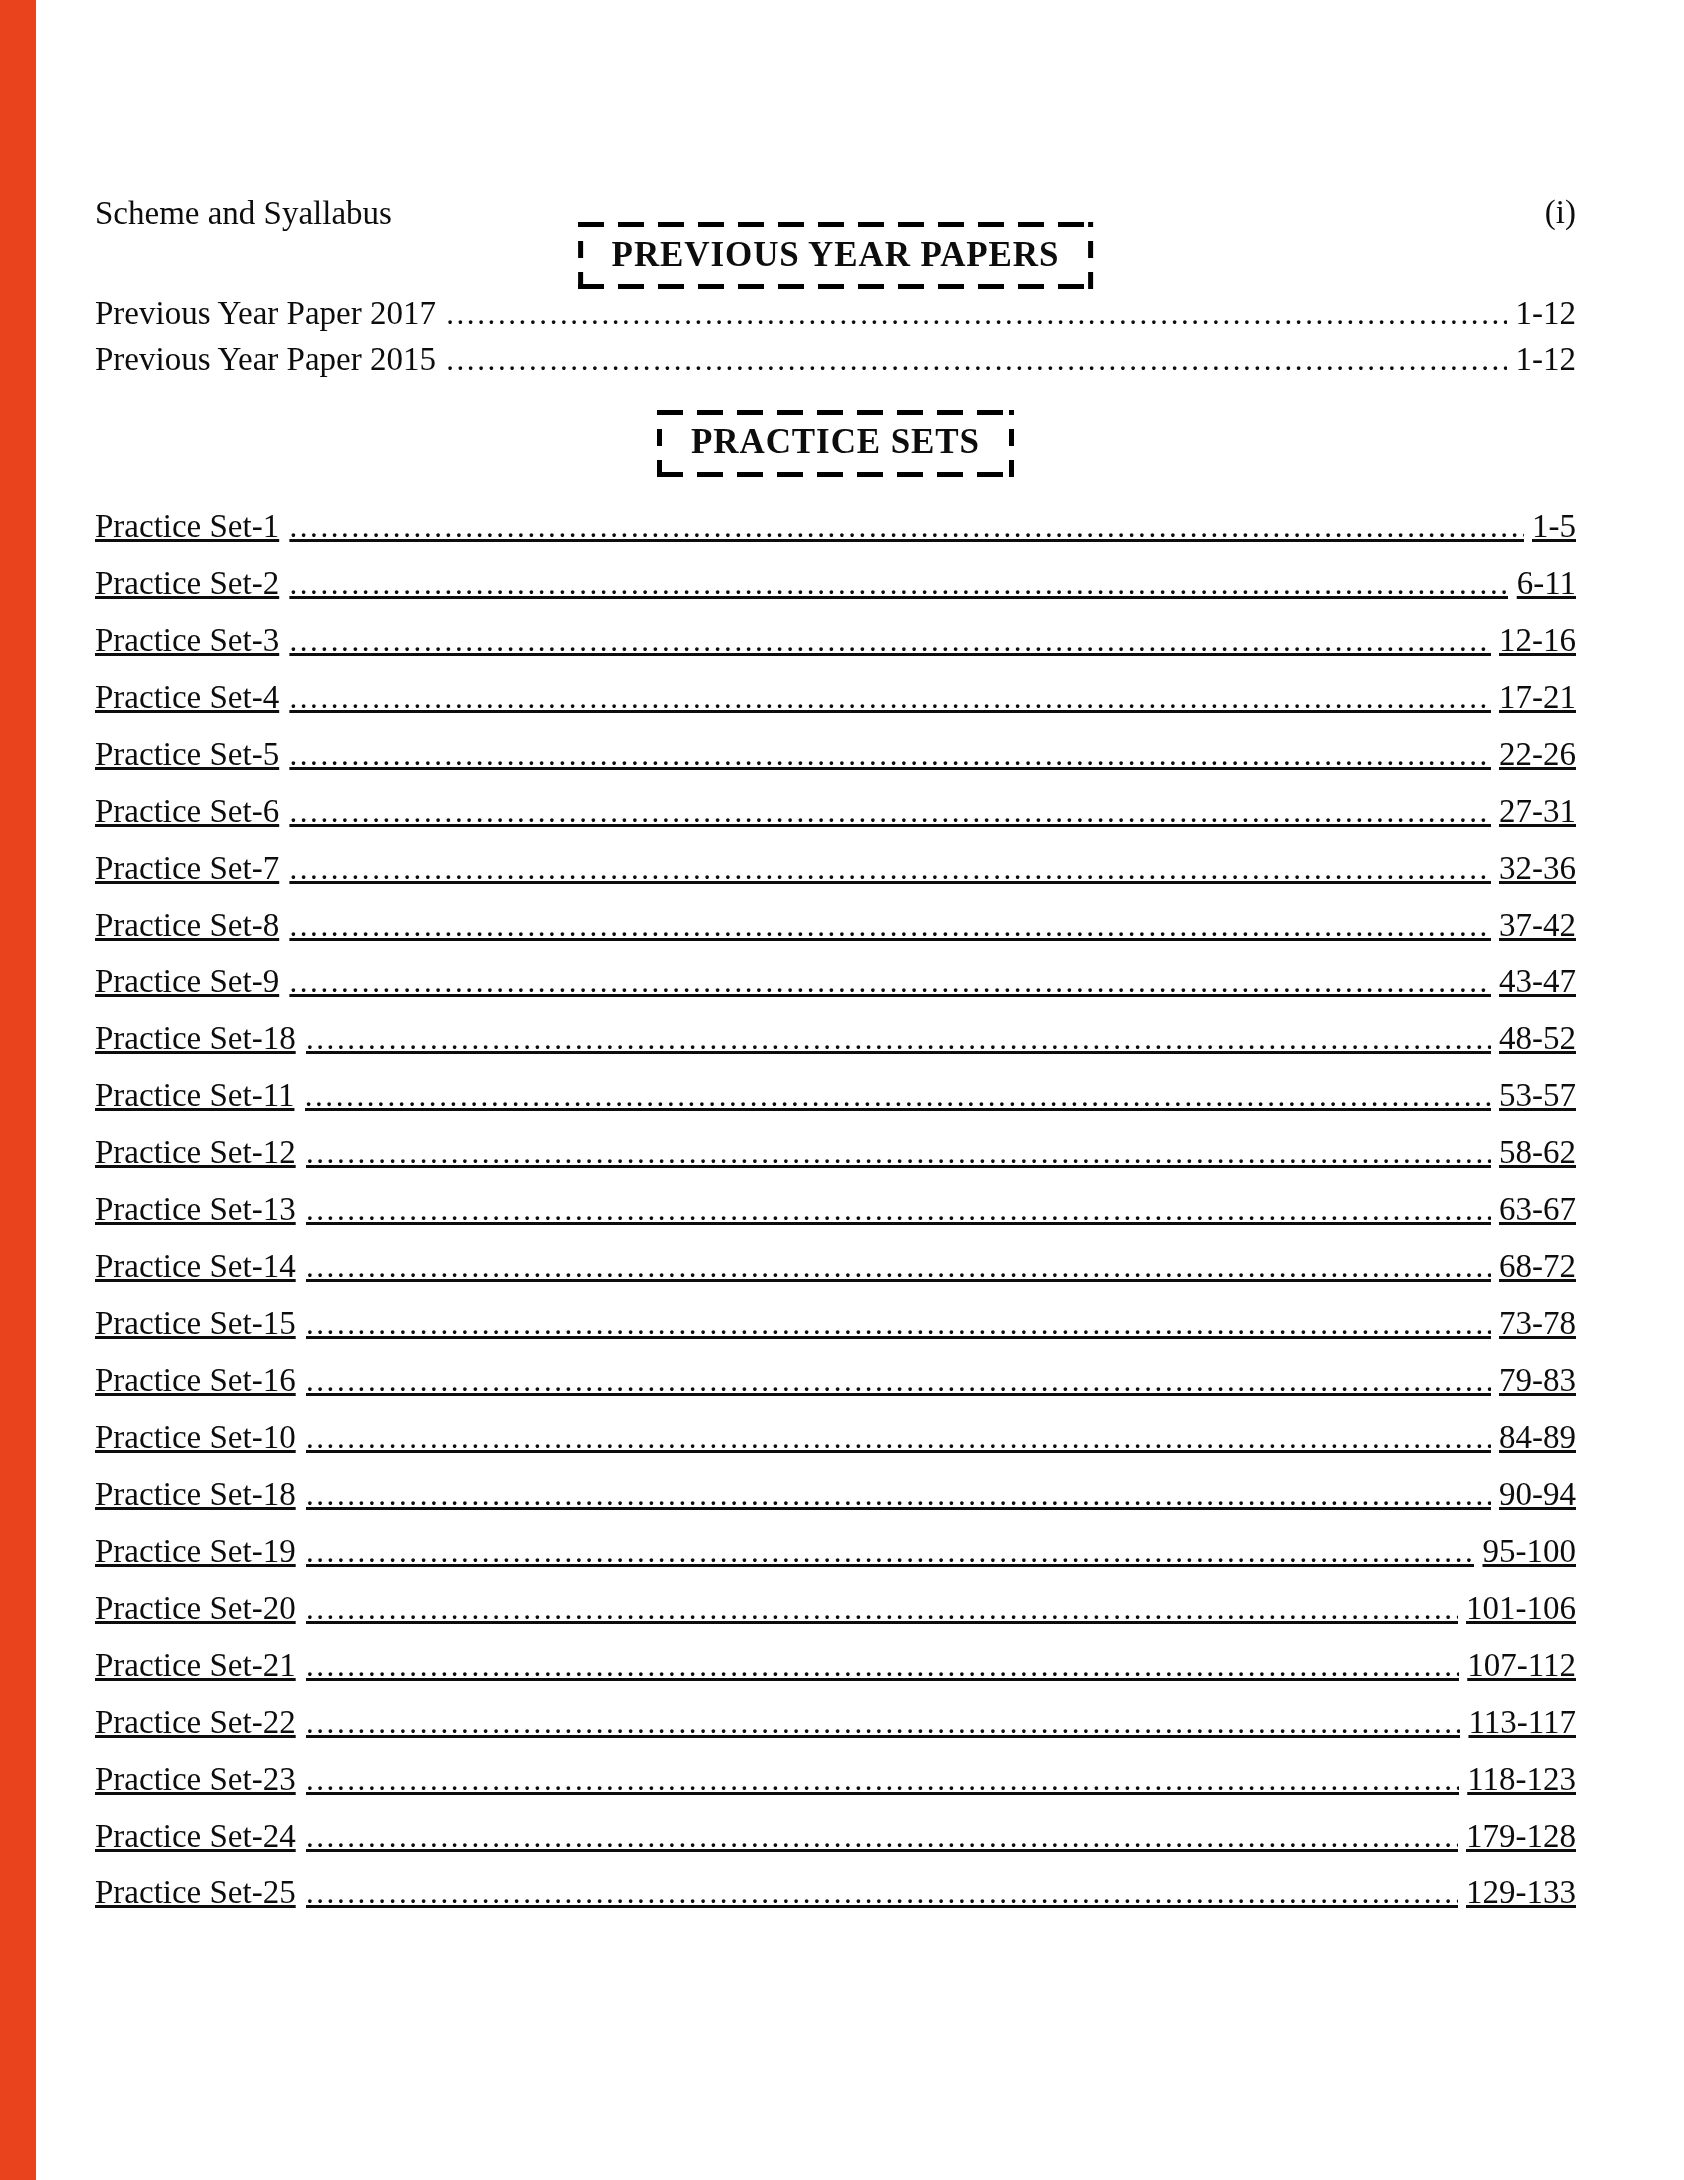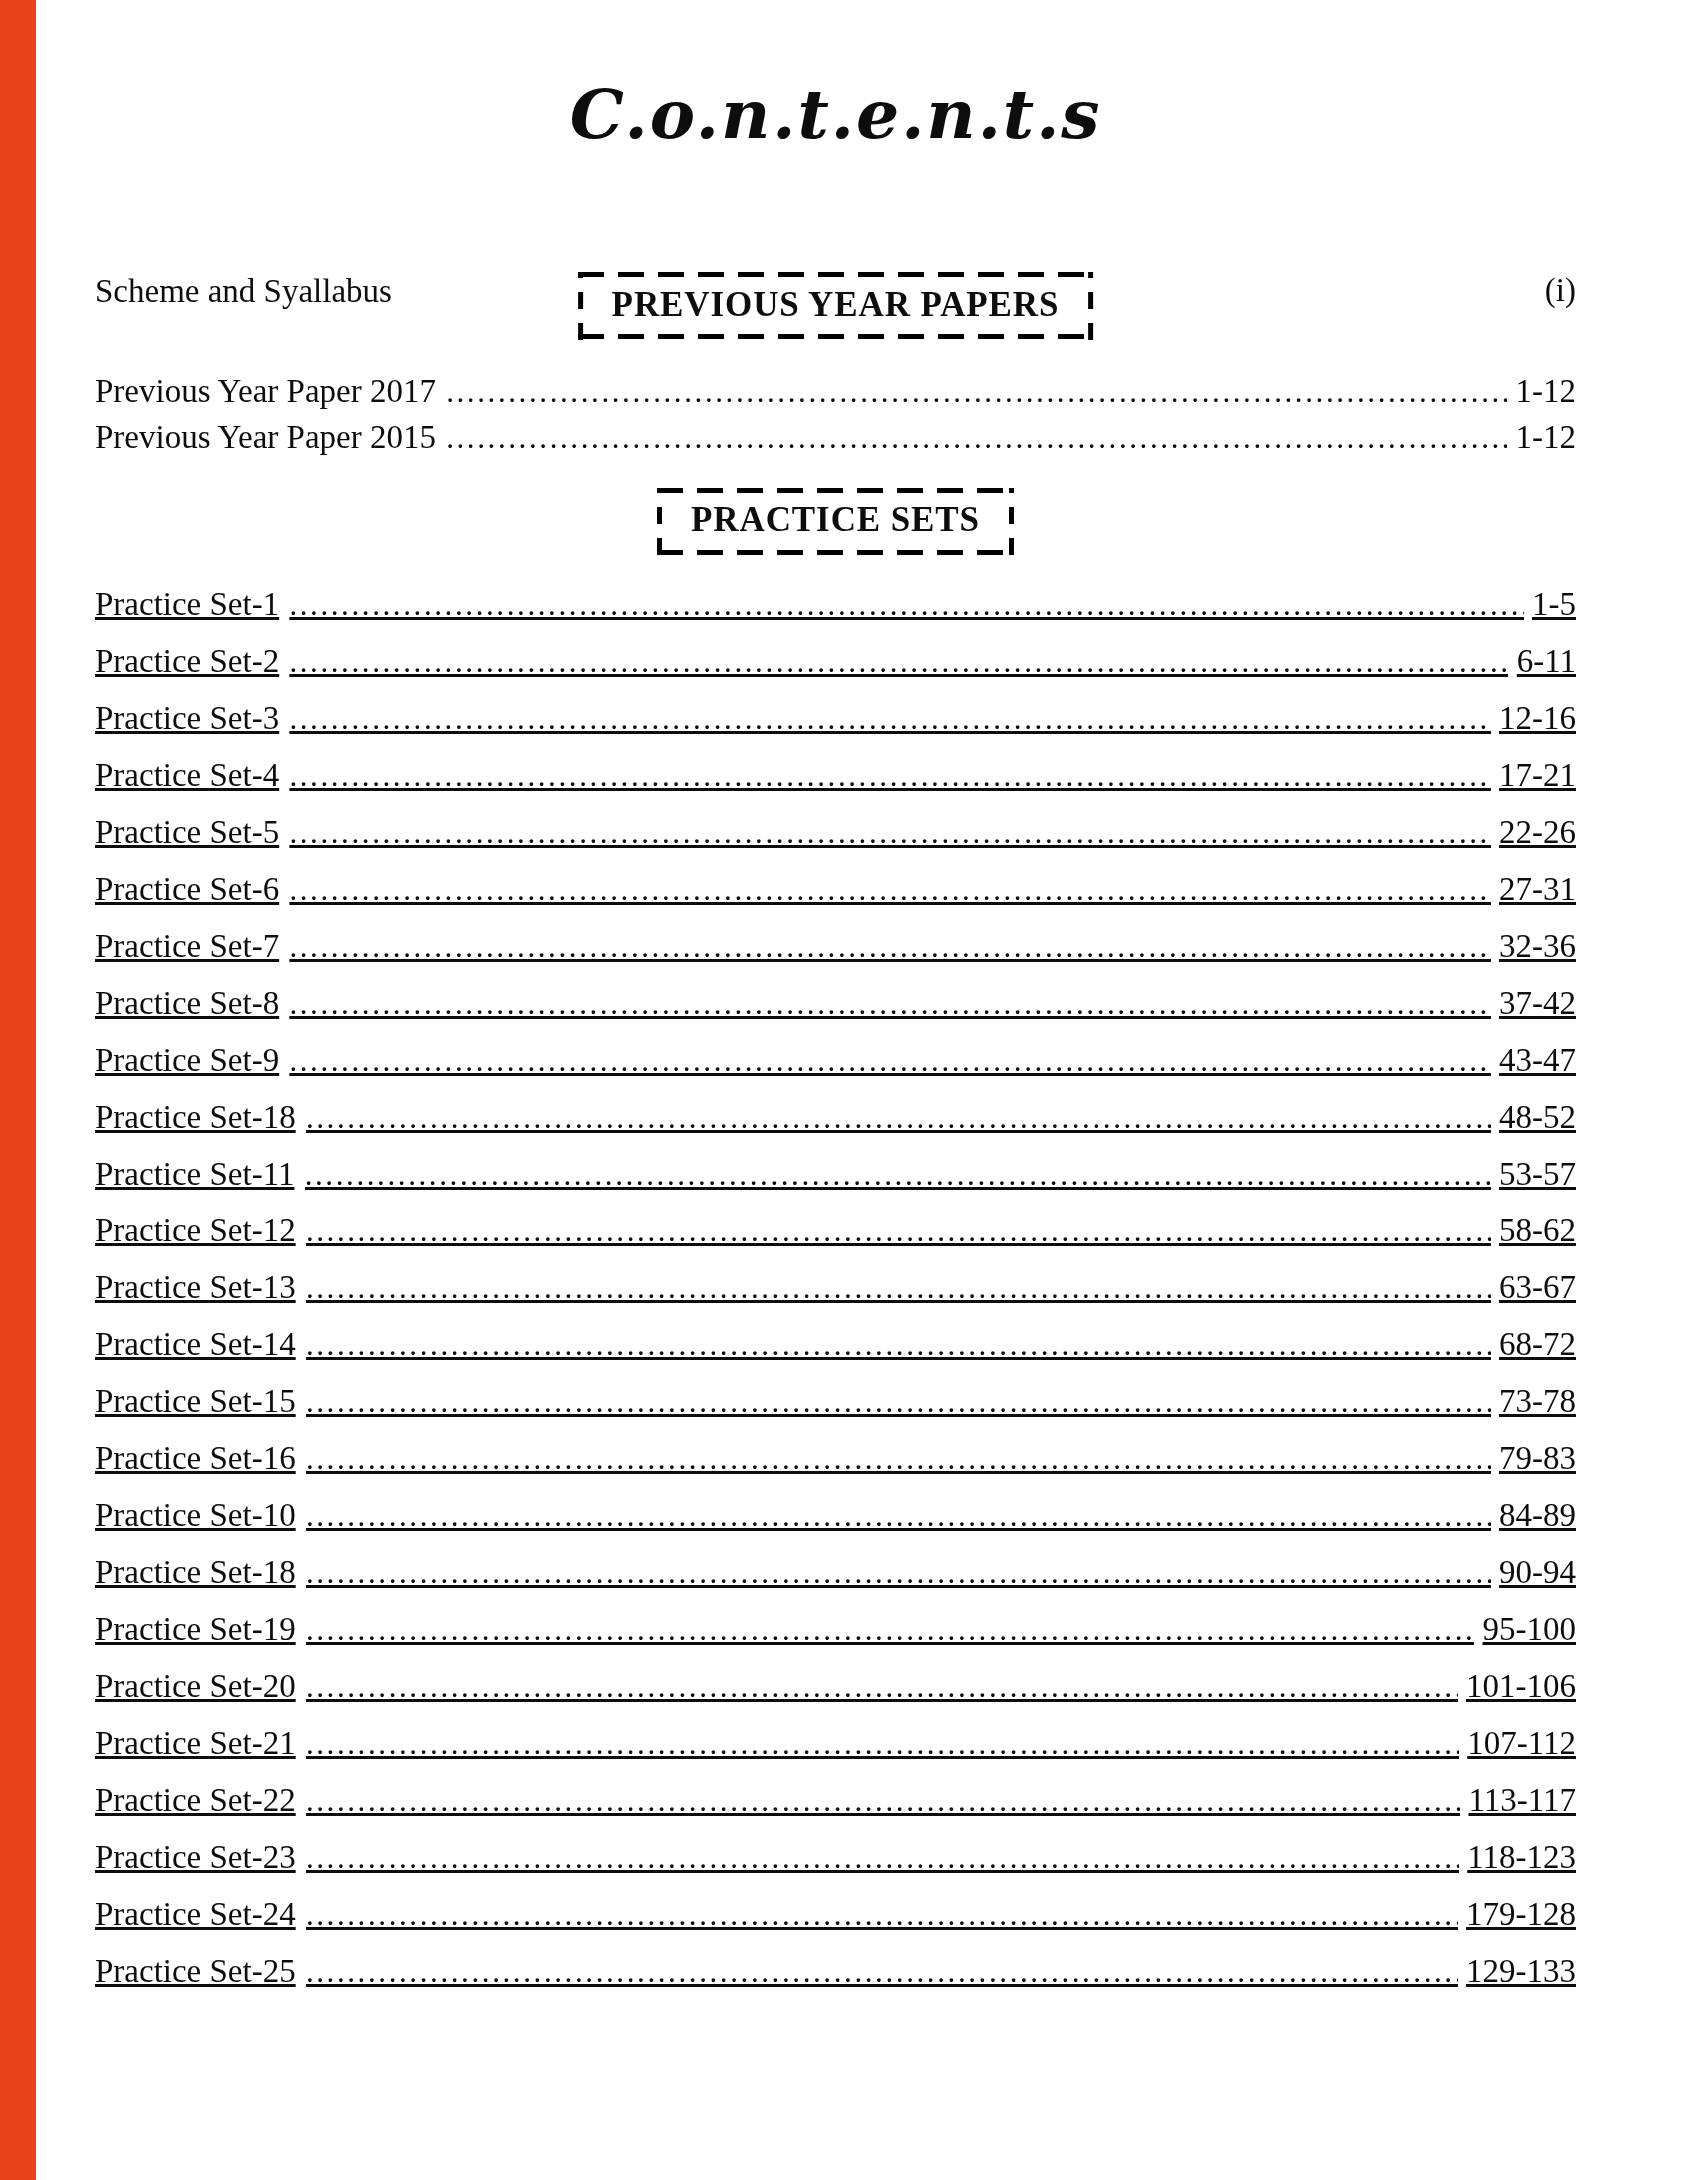--- a/index.html
+++ b/index.html
@@ -60,21 +60,21 @@
       repeating-linear-gradient(90deg,#000 0 25.6px,transparent 25.6px 40px),
       repeating-linear-gradient(90deg,#000 0 25.6px,transparent 25.6px 40px),
       repeating-linear-gradient(0deg,#000 0 17px,transparent 17px 31px),
       repeating-linear-gradient(0deg,#000 0 17px,transparent 17px 31px);
     background-size:100% 5.1px,100% 5.1px,5.1px 100%,5.1px 100%;
     background-position:0 0,0 100%,0 0,100% 0;
     background-repeat:no-repeat;
   }
   .box-center{
     position:absolute;
-    left:50%;top:0;
+    left:50%;top:28px;
     transform:translateX(-50%);
   }
   .box-row{
     display:flex;
     justify-content:center;
     margin:31px 0 31px 0;
   }
   .entries{}
   .toc-row{
     display:flex;
@@ -96,21 +96,20 @@
   .toc-row .pg{white-space:nowrap;}
 </style>
 </head>
 <body>
 
 <div class="page">
   <div class="accent-stripe" style="background: rgb(232, 67, 29);"></div>
 
   <div class="content">
 
-    <h1 class="title">C.o.n.t.e.n.t.s</h1>
 
     <div class="front-block">
       <span class="front-label">Scheme and Syallabus</span>
       <span class="front-page">(i)</span>
       <div class="dashed-box box-center">PREVIOUS YEAR PAPERS</div>
     </div>
 
     <div class="entries" data-entries="0">
   <div class="toc-row">
     <span class="lbl">Previous Year Paper 2017</span>

